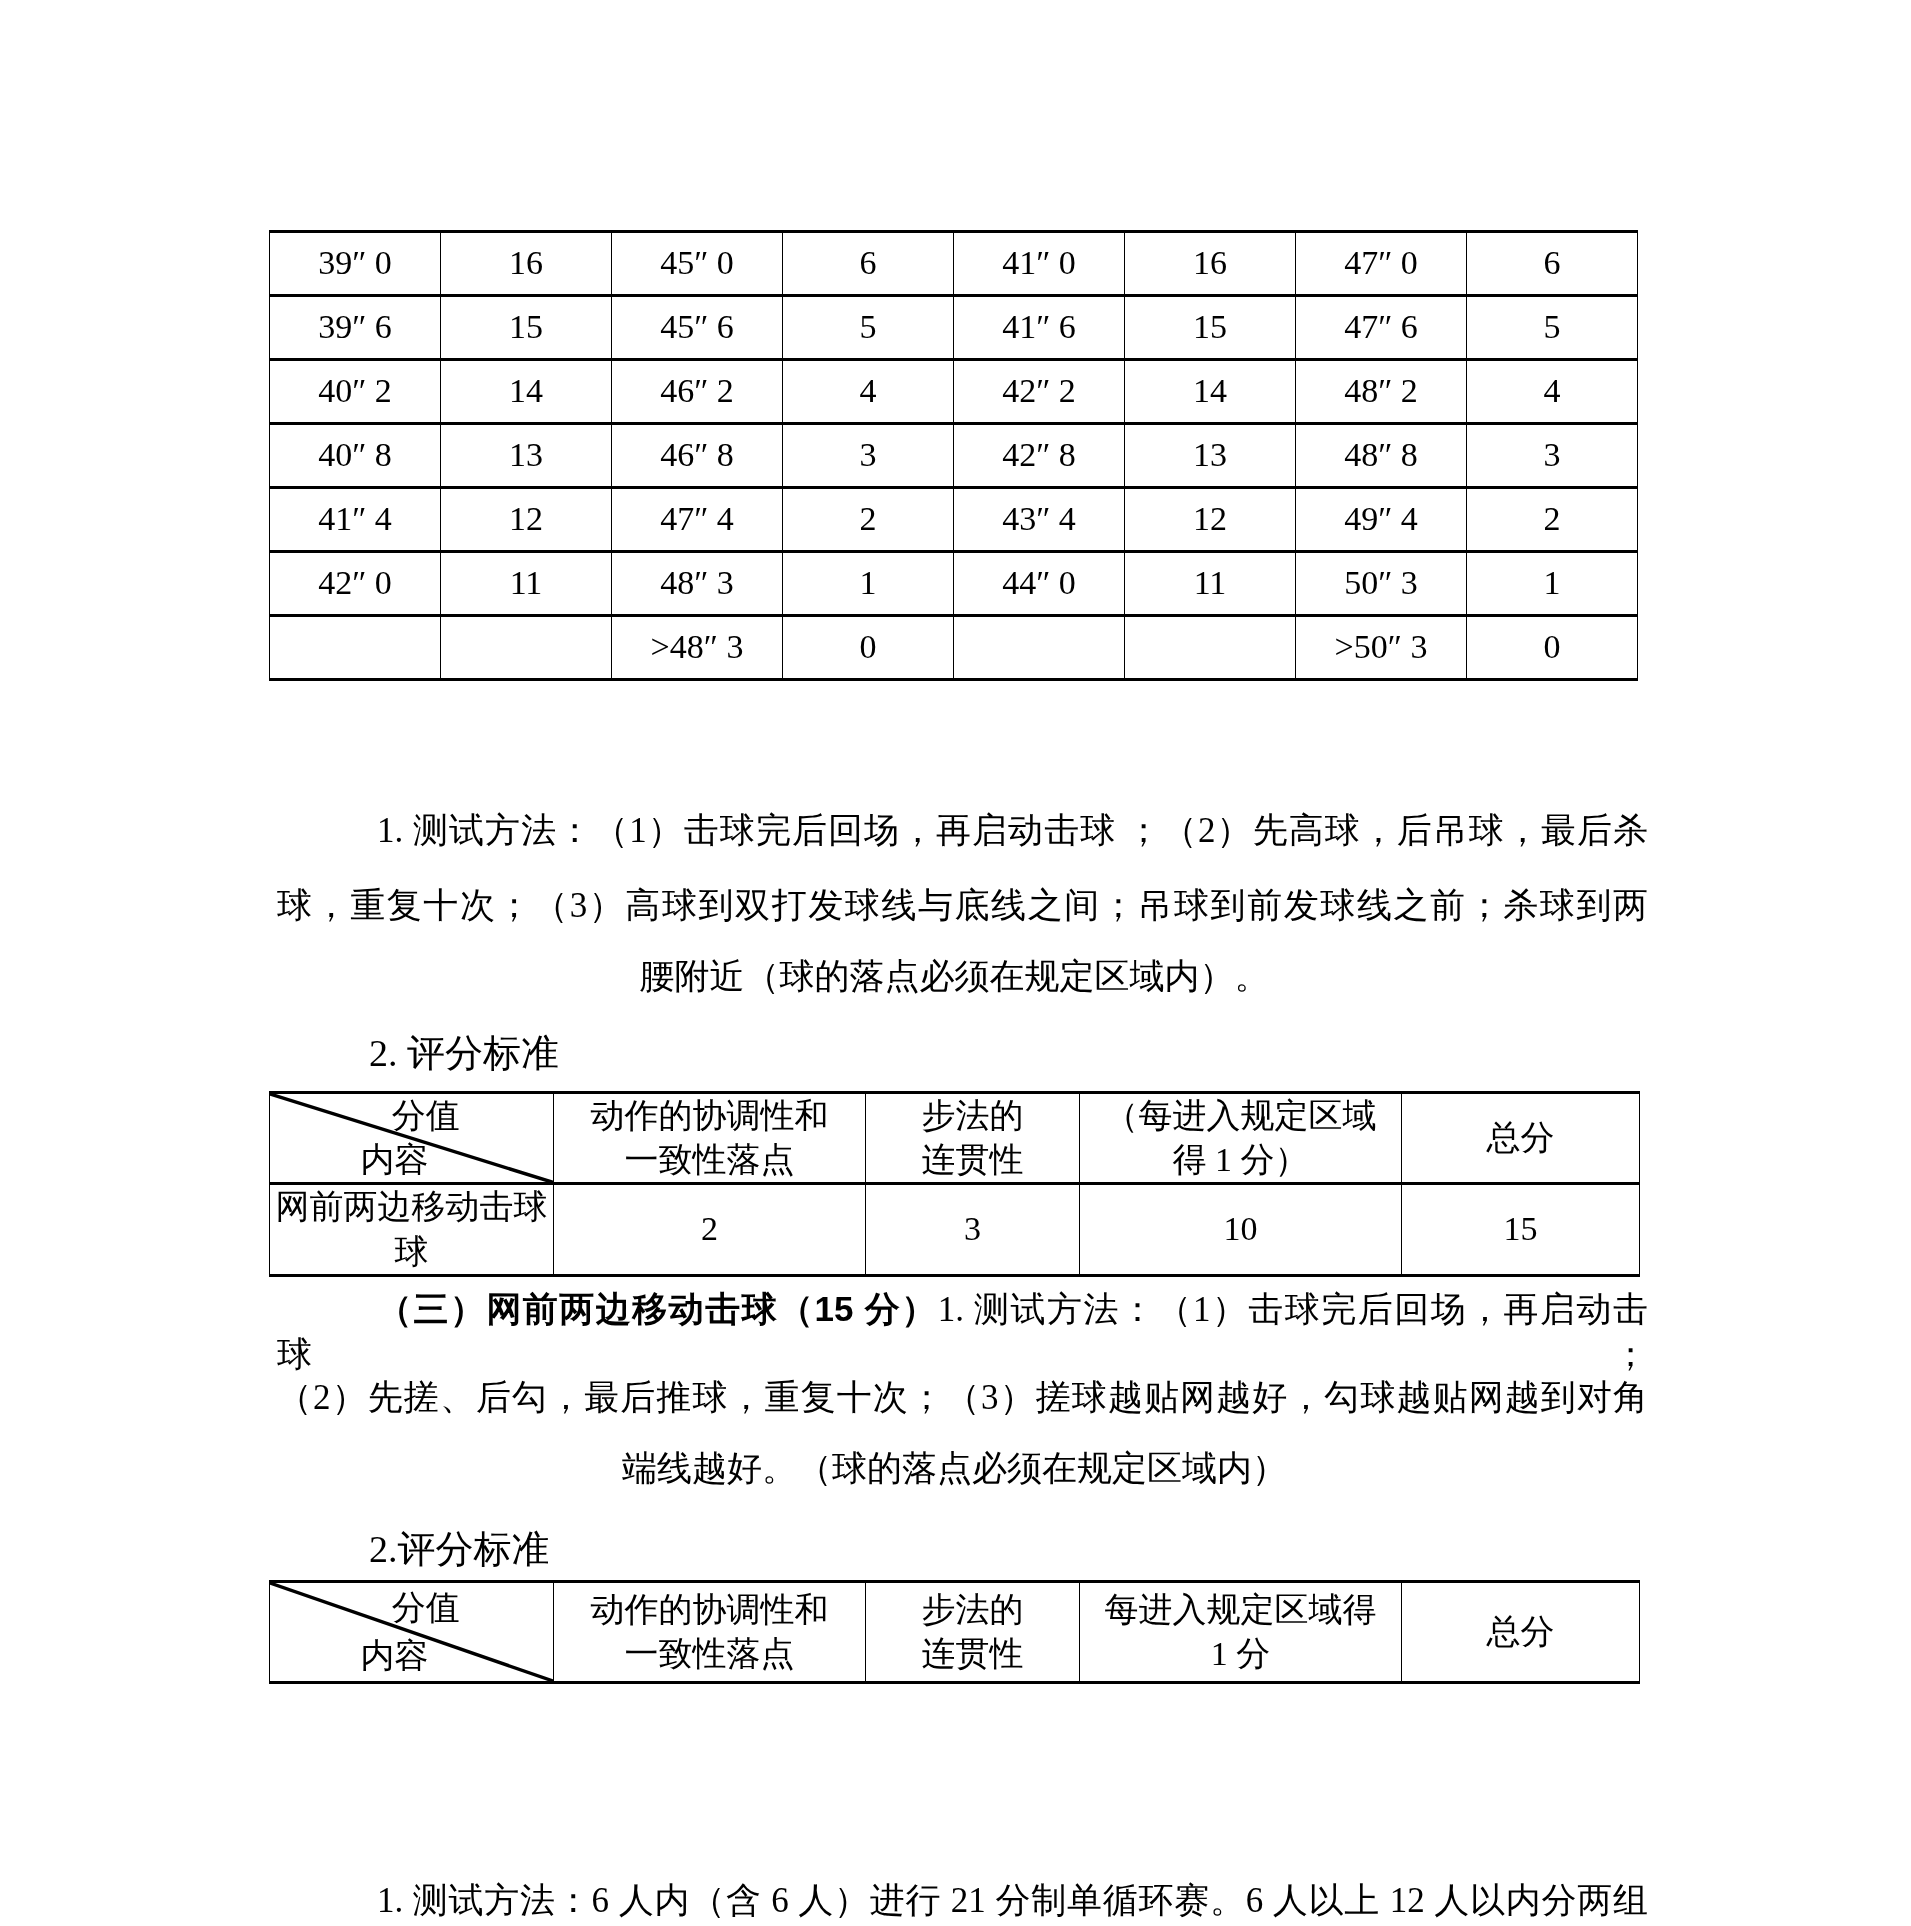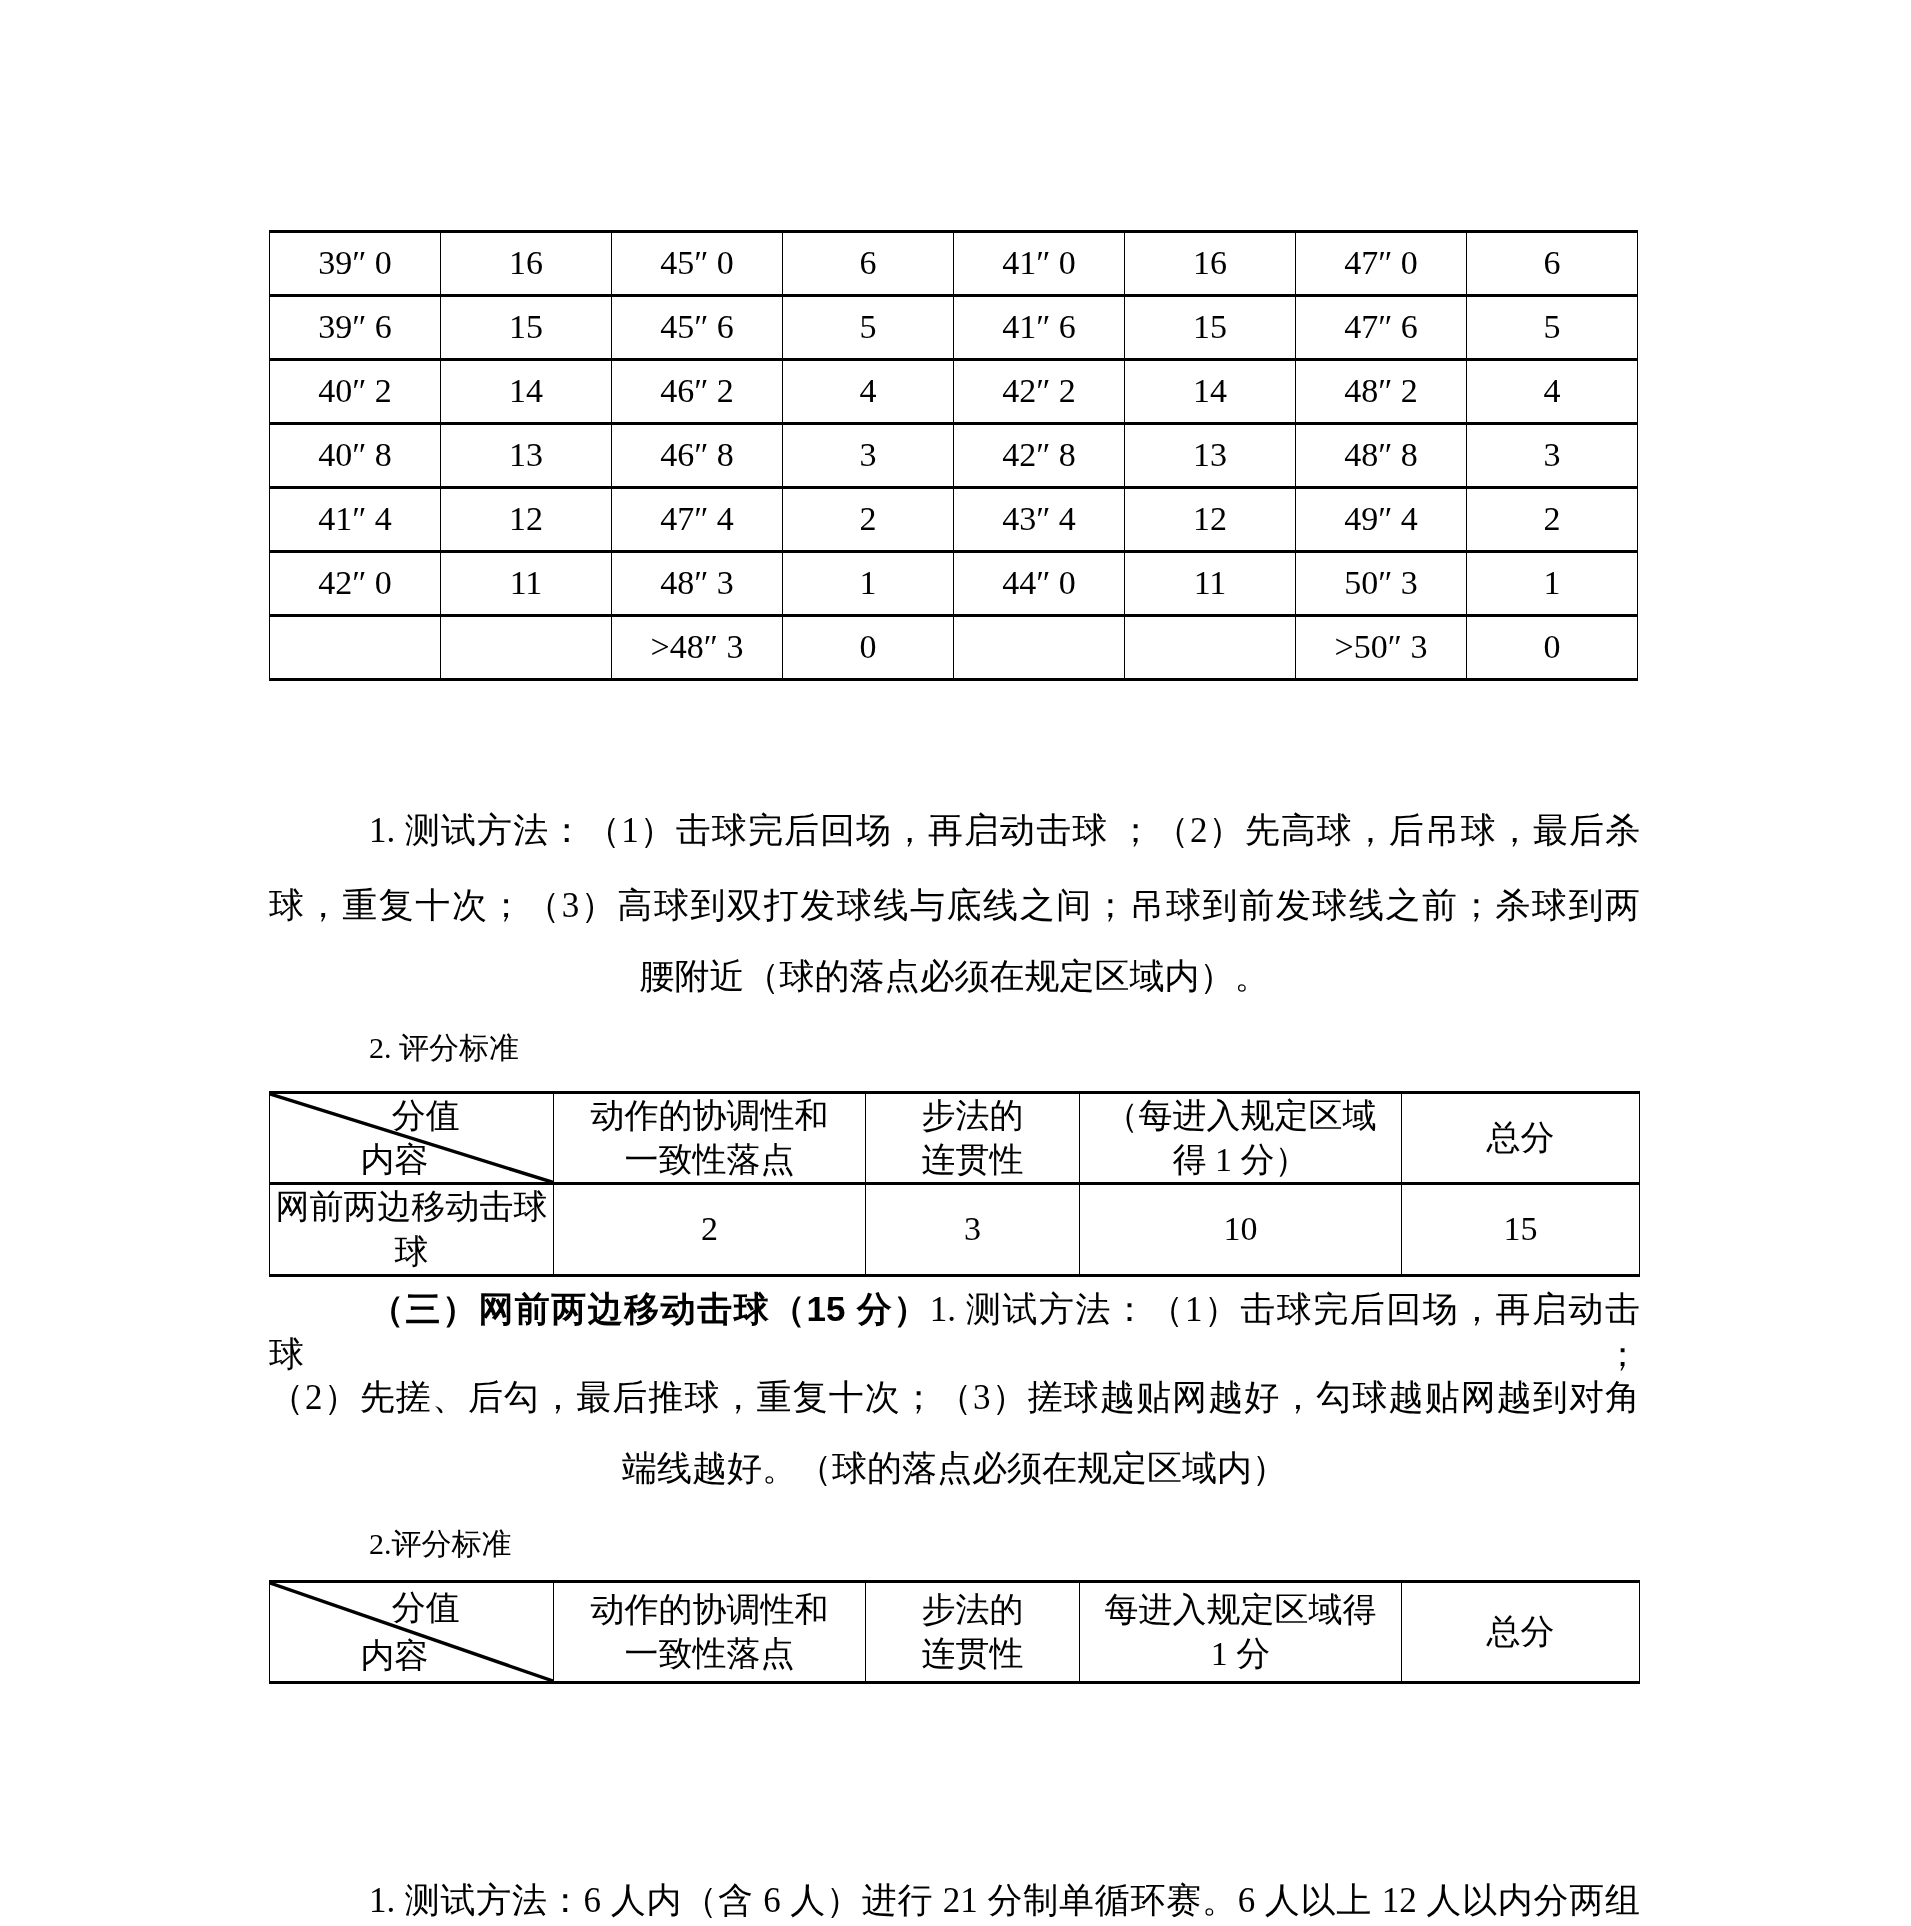--- a/index.html
+++ b/index.html
@@ -3,40 +3,40 @@
 <meta charset="utf-8">
 <style>
   html,body{margin:0;padding:0;background:#888;}
   .page{
     position:relative; width:1911px; height:2703px; background:#ffffff;
     font-family:"Liberation Serif","DejaVu Serif",serif; color:#000;
     overflow:hidden;
   }
   .abs{position:absolute; left:269px; width:1371px;}
   .line{font-size:35px; line-height:1.28; white-space:normal;text-align:center;}
-  .j{text-align:justify; text-align-last:justify;}
+  .j{text-align:justify; text-align-last:justify;margin-left:8px;}
   .ind{text-indent:100px;}
   .boldcn{font-family:"Liberation Sans","DejaVu Sans",sans-serif; font-weight:bold;}
   .tbl{border-collapse:collapse; table-layout:fixed; width:1182px;}
   .tbl td{
     border:1.9px solid #000; border-top-width:3.9px; border-bottom-width:3.9px;
     text-align:center; vertical-align:middle; font-size:34px; padding:0;
     line-height:1.3; overflow:hidden;
   }
   #t1 td{height:61px;}
   #t2 td.hd{height:85px;} #t2 td.dt{height:85px;}
   #t3 td.hd{height:98px;} #t3 td.dt{height:85px;}
   td.corner{position:relative;}
   td.corner svg{position:absolute; left:0; top:0; width:100%; height:100%;}
   .corner-box{position:relative; width:100%; height:100%;
     display:flex; flex-direction:column; justify-content:space-evenly;}
   .corner-top{transform:translateX(5%);}
   .corner-bottom{transform:translateX(-6%);}
   .cl{display:block;}
-  .score-label{font-size:30px;}
+  .score-label{font-size:38px;}
   .h2size{font-size:40px;}
 </style>
 </head>
 <body>
 
 <div class="page">
 
   <div class="abs" style="top:230px">
     <table id="t1" class="tbl">
       <colgroup>

